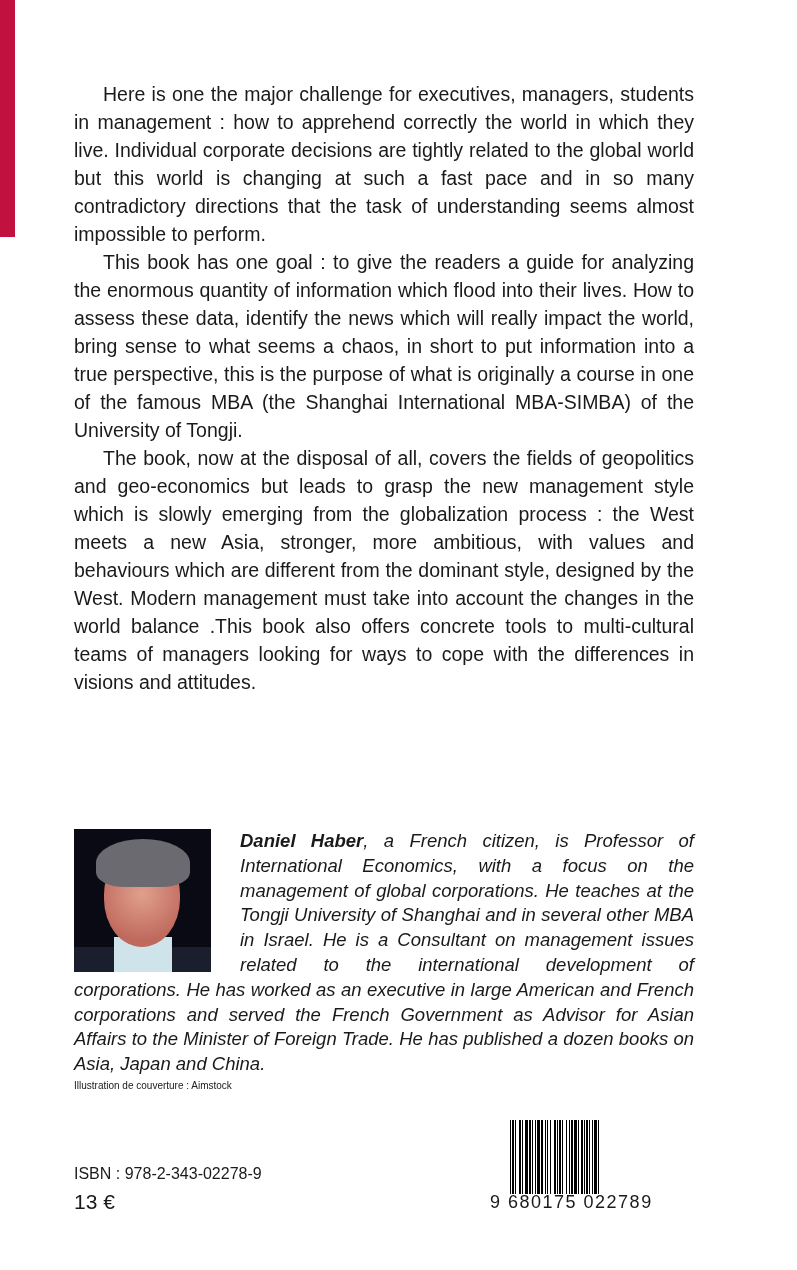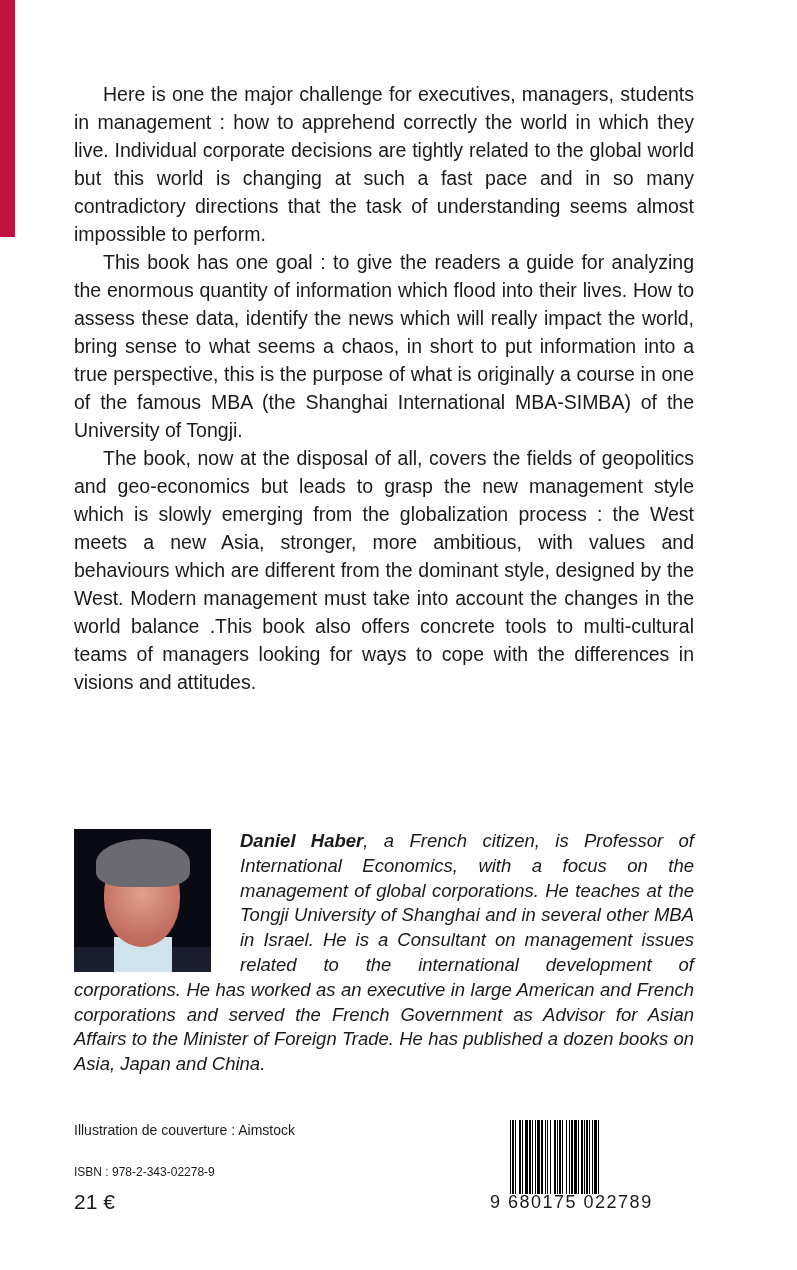--- a/index.html
+++ b/index.html
@@ -8,22 +8,22 @@
   .red-bar { position:absolute; left:0; top:0; width:15px; height:237px; background:#c0113f; }
   .main { position:absolute; left:74px; top:80px; width:620px; font-size:19.5px; line-height:28px; }
   .main p { margin:0; text-align:justify; text-indent:29px; }
   .bio { position:absolute; left:74px; top:829px; width:620px; font-style:italic; font-size:18.5px; line-height:24.8px; text-align:justify; }
   .photo { float:left; width:137px; height:143px; margin:0 29px 0 0; background:#0a0a14; position:relative; overflow:hidden; }
   .photo .face { position:absolute; left:30px; top:22px; width:76px; height:96px; border-radius:45% 45% 50% 50%; background:radial-gradient(circle at 50% 45%, #e0a08c, #c06a5e 70%); }
   .photo .hair { position:absolute; left:22px; top:10px; width:94px; height:48px; border-radius:50% 50% 30% 30%; background:#6b6a70; }
   .photo .shirt { position:absolute; left:40px; top:108px; width:58px; height:40px; background:#cfe4ea; }
   .photo .jacket { position:absolute; left:0; top:118px; width:137px; height:30px; background:#1b1e2c; }
   .bio b { font-weight:bold;font-style:italic; }
-  .credit { position:absolute; left:74px; top:1122px; font-size:14px;text-align:right; }
-  .isbn { position:absolute; left:74px; top:1165px; font-size:12px; }
+  .credit { position:absolute; left:74px; top:1080px; font-size:10px;text-align:right; }
+  .isbn { position:absolute; left:74px; top:1165px; font-size:16px; }
   .price { position:absolute; left:74px; top:1190px; font-size:21px; }
   .barcode { position:absolute; left:490px; top:1120px; width:200px; height:92px; }
   .bars { position:absolute; left:20px; top:0; width:176px; height:74px; display:flex; }
   .bars span { display:block; height:100%; }
   .bc-num { position:absolute; left:0; top:72px; font-family:"Liberation Sans", sans-serif; font-size:18px; letter-spacing:1.5px; }
 </style>
 </head>
 <body>
 
 <div class="red-bar"></div>
@@ -39,21 +39,21 @@
     <div class="jacket"></div>
       <div class="shirt"></div>
       <div class="face"></div>
       <div class="hair"></div>
   </div>
   <b>Daniel Haber</b><span>, a French citizen, is Professor of International Economics, with a focus on the management of global corporations. He teaches at the Tongji University of Shanghai and in several other MBA in Israel. He is a Consultant on management issues related to the international development of corporations. He has worked as an executive in large American and French corporations and served the French Government as Advisor for Asian Affairs to the Minister of Foreign Trade. He has published a dozen books on Asia, Japan and China.</span>
 </div>
 
 <div class="credit">Illustration de couverture : Aimstock</div>
 <div class="isbn">ISBN : 978-2-343-02278-9</div>
-<div class="price">21 €</div>
+<div class="price">13 €</div>
 
 <div class="barcode">
   <div class="bars" id="bars">
       <span style="width: 1px; background: rgb(0, 0, 0);"></span>
       <span style="width: 1px; background: rgb(255, 255, 255);"></span>
       <span style="width: 2px; background: rgb(0, 0, 0);"></span>
       <span style="width: 1px; background: rgb(255, 255, 255);"></span>
       <span style="width: 1px; background: rgb(0, 0, 0);"></span>
       <span style="width: 3px; background: rgb(255, 255, 255);"></span>
       <span style="width: 2px; background: rgb(0, 0, 0);"></span>

